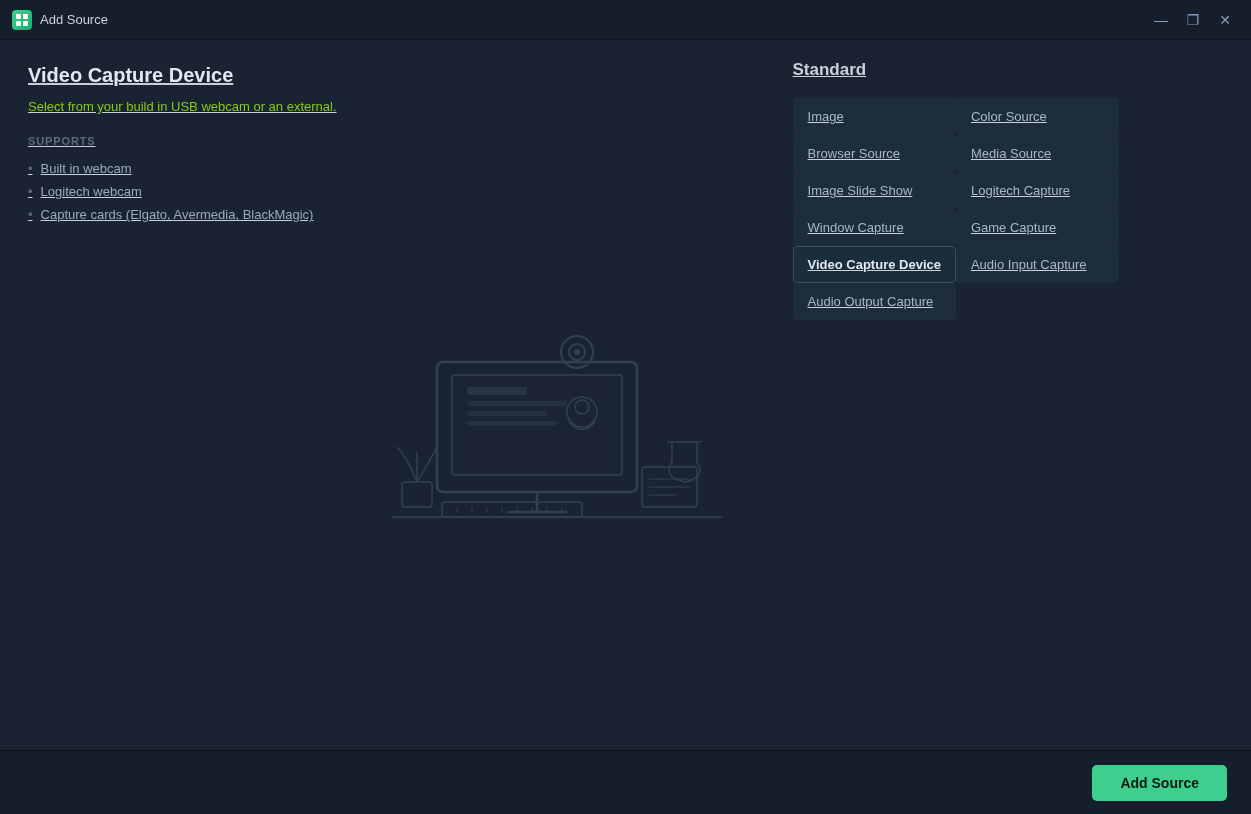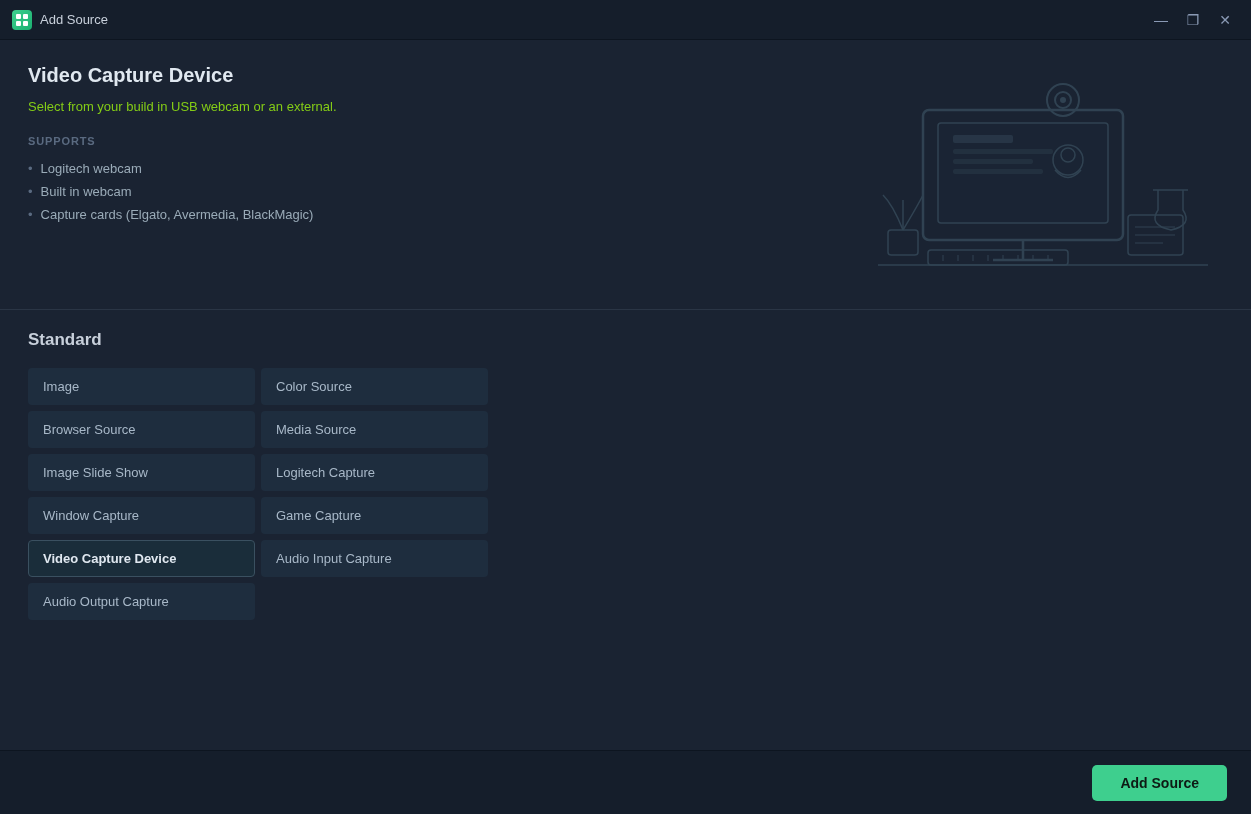--- a/index.html
+++ b/index.html
@@ -70,22 +70,23 @@
       align-items: center;
       justify-content: center;
       color: #8a9ab5;
       font-size: 14px;
       border-radius: 3px;
     }
 
     
     .main-content {
       display: flex;
-      flex-direction: column;
+      flex-direction: row;
       height: calc(814px - 40px);
+      text-decoration: underline;
     }
 
     
     .top-section {
       display: flex;
       align-items: stretch;
       padding: 24px 28px;
       border-bottom: 1px solid #2a3545;
       min-height: 270px;
     }
@@ -159,21 +160,20 @@
     .standard-heading {
       font-size: 17px;
       font-weight: 600;
       color: #c8d0db;
       margin-bottom: 18px;
     }
 
     .source-grid {
       display: grid;
       grid-template-columns: 1fr 1fr;
-      gap: 6px;
       max-width: 460px;
     }
 
     .source-item {
       padding: 10px 14px;
       border-radius: 4px;
       background-color: #1e2d3e;
       font-size: 13px;
       color: #a8b8c8;
       cursor: pointer;
@@ -238,22 +238,22 @@
 </div>
 
 <div class="main-content">
 
   <div class="top-section">
     <div class="info-section">
       <h1 class="device-title">Video Capture Device</h1>
       <p class="device-description">Select from your build in USB webcam or an external.</p>
       <div class="supports-label">SUPPORTS</div>
       <ul class="supports-list">
+        <li>Built in webcam</li>
         <li>Logitech webcam</li>
-        <li>Built in webcam</li>
         <li>Capture cards (Elgato, Avermedia, BlackMagic)</li>
       </ul>
     </div>
     <div class="preview-section">
 
       <svg class="illustration" viewBox="0 0 360 200" fill="none" xmlns="http://www.w3.org/2000/svg">
 
         <circle cx="200" cy="25" r="16" stroke="#3a5060" stroke-width="2" fill="none"></circle>
         <circle cx="200" cy="25" r="8" stroke="#3a5060" stroke-width="2" fill="none"></circle>
         <circle cx="200" cy="25" r="3" fill="#3a5060"></circle>

